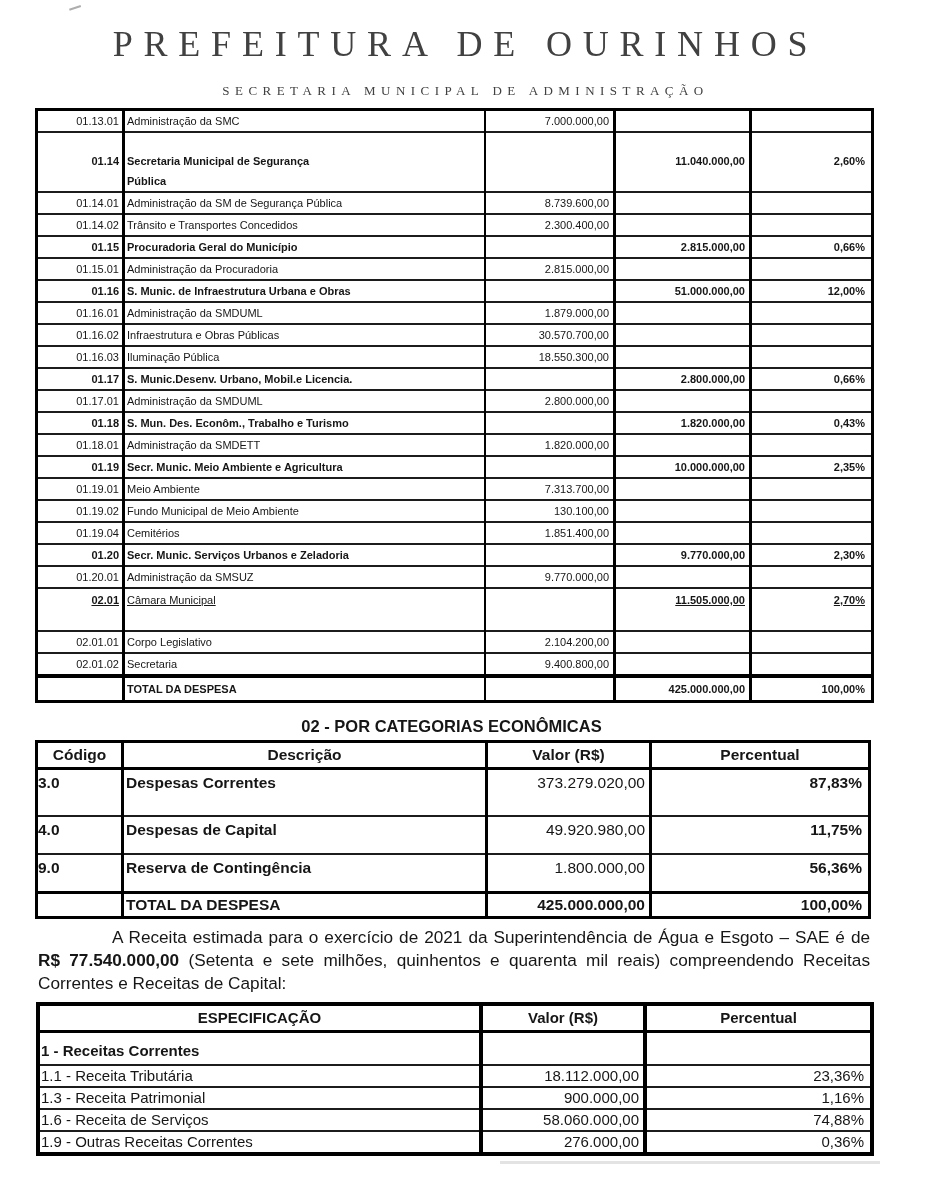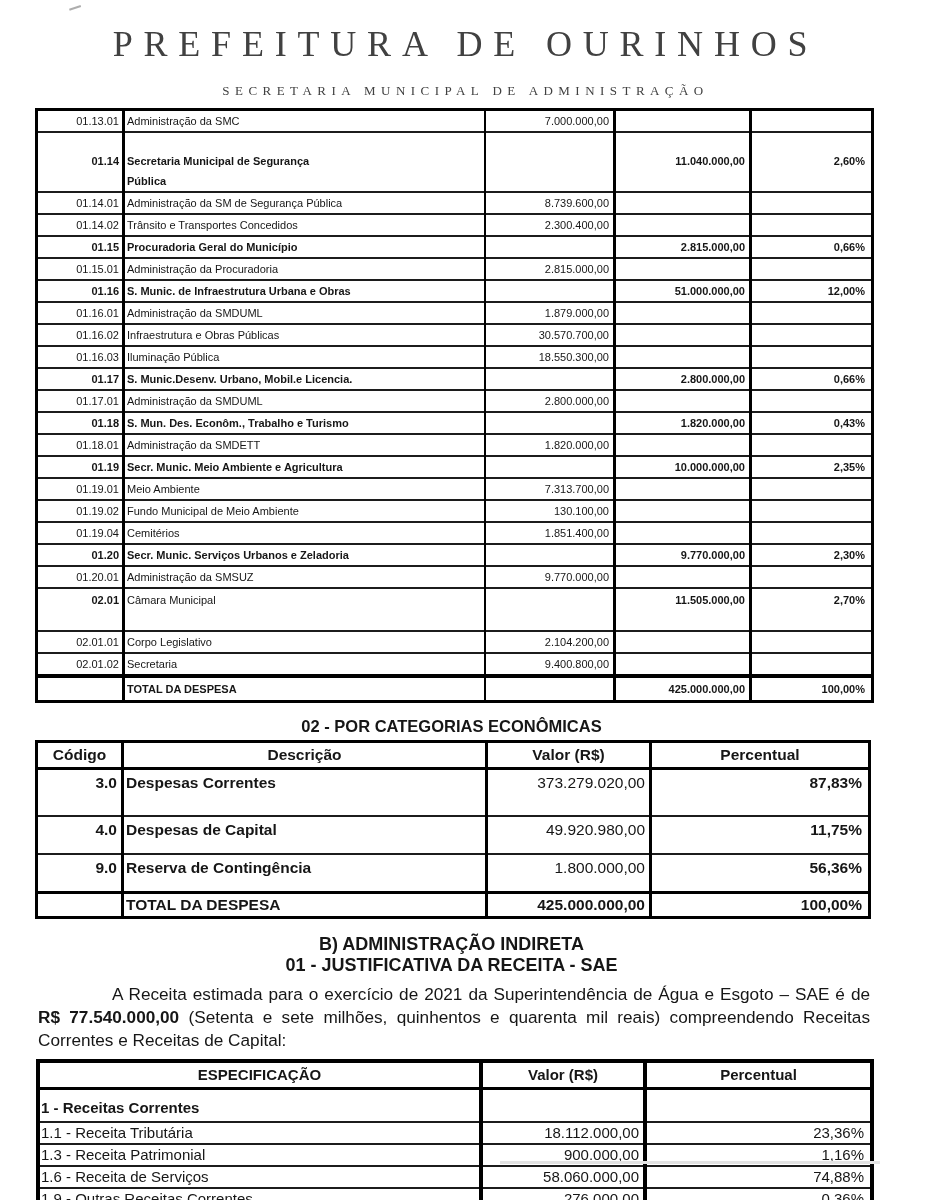--- a/index.html
+++ b/index.html
@@ -24,38 +24,38 @@
   .t1 tr{height:21px;border-top:2px solid #1c1c1c;}
   .t1 tr:first-child{border-top:none;}
   .t1 .c-code{text-align:right;padding-right:3px;border-right:3px solid #000;}
   .t1 .c-desc{text-align:left;padding-left:2px;border-right:2px solid #000;white-space:pre-line;}
   .t1 .c-v1{text-align:right;padding-right:4px;border-right:3px solid #000;}
   .t1 .c-v2{text-align:right;padding-right:4px;border-right:3px solid #000;}
   .t1 .c-pct{text-align:right;padding-right:6px;}
   .t1 tr.section{font-weight:bold;}
   .t1 tr.wrap2{height:44px;}
   .t1 tr.wrap2 td{vertical-align:top;padding-top:18px;}
-  .t1 tr.tall{height:43px;}
+  .t1 tr.tall{height:43px;text-decoration:underline;}
   .t1 tr.tall td{vertical-align:top;padding-top:1px;}
   .t1 tr.descreg .c-desc{font-weight:normal;}
   .t1 tr.total{height:25px;border-top:4px solid #000;font-weight:bold;}
 
   
   .t2-title{width:833px;margin:14px 0 4px 35px;text-align:center;font-weight:bold;font-size:16.5px;}
   .t2{width:833px;margin:0 0 0 35px;font-size:15.5px;border:3px solid #000;}
   .t2 th{height:24px;font-weight:bold;text-align:center;border-bottom:3px solid #000;border-right:3px solid #000;}
   .t2 th:last-child{border-right:none;}
   .t2 td{vertical-align:top;padding-top:3px;line-height:19px;border-right:3px solid #000;}
   .t2 td:last-child{border-right:none;}
   .t2 tr{border-top:2px solid #1c1c1c;}
   .t2 tr.hdr{border-top:none;}
   .t2 tr.r1{height:48px;}
   .t2 tr.r2{height:38px;}
   .t2 tr.r3{height:38px;}
-  .t2 .c2-code{text-align:right;padding-right:4px;font-weight:bold;}
+  .t2 .c2-code{text-align:left;padding-right:4px;font-weight:bold;}
   .t2 .c2-desc{text-align:left;padding-left:2px;font-weight:bold;}
   .t2 .c2-val{text-align:right;padding-right:4px;}
   .t2 .c2-pct{text-align:right;padding-right:6px;font-weight:bold;}
   .t2 tr.total{height:25px;border-top:3px solid #000;}
   .t2 tr.total td{vertical-align:middle;padding-top:0;}
   .t2 tr.total .c2-val{font-weight:bold;}
 
   
   .headings{width:833px;margin:15px 0 0 35px;text-align:center;font-weight:bold;font-size:18px;line-height:21px;}
   .para{width:832px;margin:7px 0 0 38px;font-size:17.2px;line-height:23px;text-align:justify;text-indent:74px;}
@@ -334,24 +334,20 @@
 
         <tr class="total">
           <td class="c2-code"></td>
           <td class="c2-desc">TOTAL DA DESPESA</td>
           <td class="c2-val">425.000.000,00</td>
           <td class="c2-pct">100,00%</td>
         </tr>
       </tbody>
   </table>
 
-  <div class="headings">
-    <div>B) ADMINISTRAÇÃO INDIRETA</div>
-    <div>01 - JUSTIFICATIVA DA RECEITA - SAE</div>
-  </div>
 
   <div class="para"><span>A Receita estimada para o exercício de 2021 da Superintendência de Água e Esgoto – SAE é de </span><b>R$ 77.540.000,00</b><span> (Setenta e sete milhões, quinhentos e quarenta mil reais) compreendendo Receitas Correntes e Receitas de Capital:</span></div>
 
   <table class="t3">
     <colgroup>
       <col style="width:443px">
         <col style="width:164px">
         <col style="width:227px">
     </colgroup>
     <tbody>

